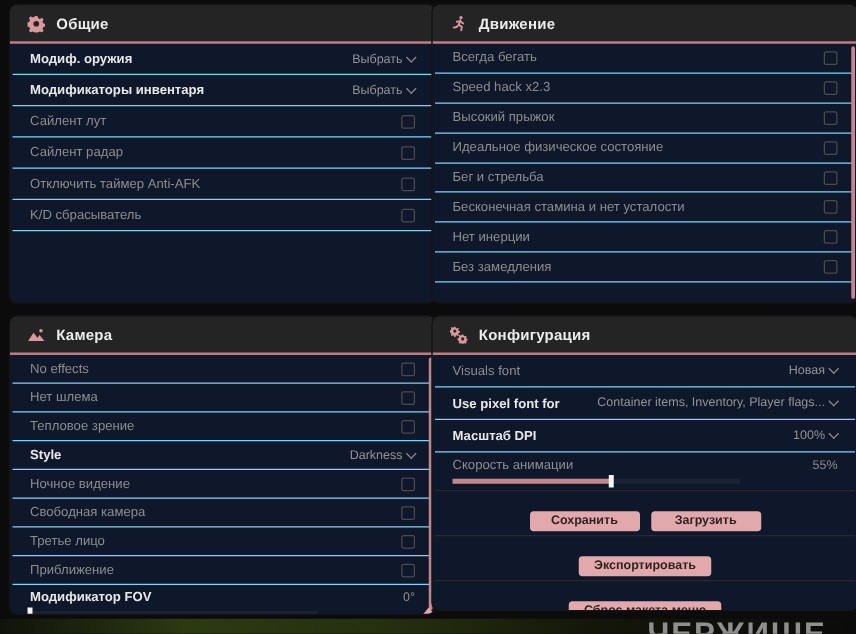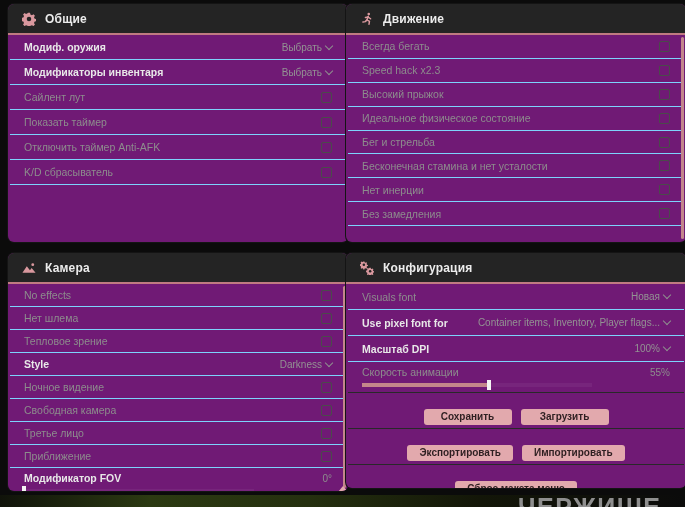--- a/index.html
+++ b/index.html
@@ -12,21 +12,21 @@
   .bottom-glow{
     position:absolute;left:0;right:0;bottom:0;height:12px;
     background:linear-gradient(90deg,#10130a 0%,#2c3a12 22%,#25300f 45%,#131608 70%,#0b0b0b 100%);
   }
   .watermark{
     position:absolute;left:518px;top:493px;
     font-size:25px;font-weight:bold;color:#8f8f8f;letter-spacing:1.5px;
     white-space:nowrap;
   }
   .panel{
-    position:absolute;width:340px;background:#701a75;border-radius:6px;
+    position:absolute;width:340px;background:#0f172a;border-radius:6px;
     overflow:hidden;box-shadow:0 0 0 1px #141414;
   }
   #panel-0{left:8px;top:4px;height:238px;}
   #panel-1{left:346px;top:4px;height:238px;}
   #panel-2{left:8px;top:253px;height:238px;}
   #panel-3{left:346px;top:253px;height:235px;}
   .panel-header{
     height:29px;display:flex;align-items:center;gap:9px;padding:0 14px;
     background:#242424;border-bottom:2px solid #c07b81;
   }
@@ -99,21 +99,21 @@
         <span class="dd">
           <span class="value">Выбрать</span>
           <span class="chevron"></span>
         </span>
       </div>
       <div class="row">
         <span class="label">Сайлент лут</span>
         <span class="checkbox"></span>
       </div>
       <div class="row">
-        <span class="label">Показать таймер</span>
+        <span class="label">Сайлент радар</span>
         <span class="checkbox"></span>
       </div>
       <div class="row">
         <span class="label">Отключить таймер Anti-AFK</span>
         <span class="checkbox"></span>
       </div>
       <div class="row">
         <span class="label">K/D сбрасыватель</span>
         <span class="checkbox"></span>
       </div>
@@ -275,21 +275,20 @@
           <div class="slider-fill" style="width: 55%;"></div>
           <div class="slider-handle" style="left: calc(55% - 2px);"></div>
         </div>
       </div>
       <div class="btn-row">
         <button class="btn">Сохранить</button>
         <button class="btn">Загрузить</button>
       </div>
       <div class="btn-row">
         <button class="btn">Экспортировать</button>
-        <button class="btn">Импортировать</button>
       </div>
       <div class="btn-row">
         <button class="btn">Сброс макета меню</button>
       </div>
     </div>
   </div>
 
 <div class="bottom-glow"></div>
 <div class="watermark">ЧЕРЖИШЕ</div>
 

